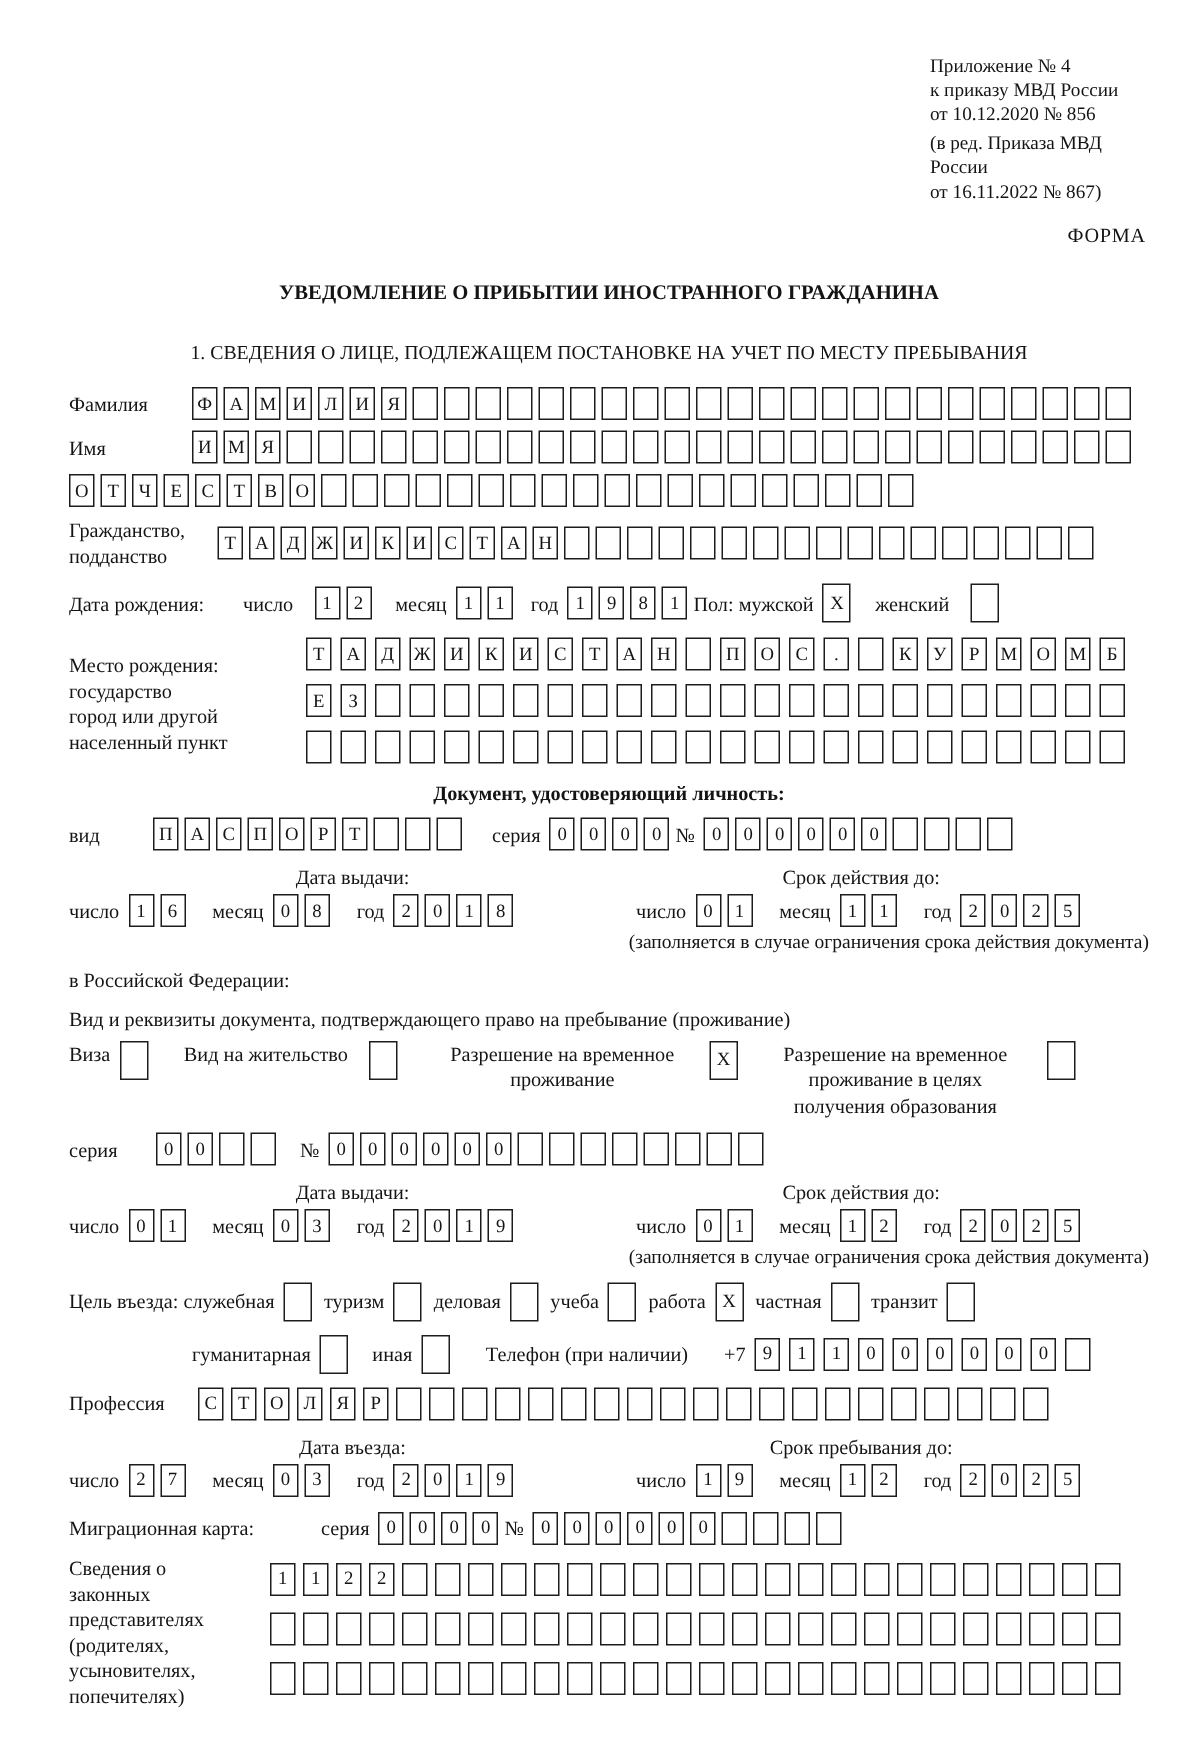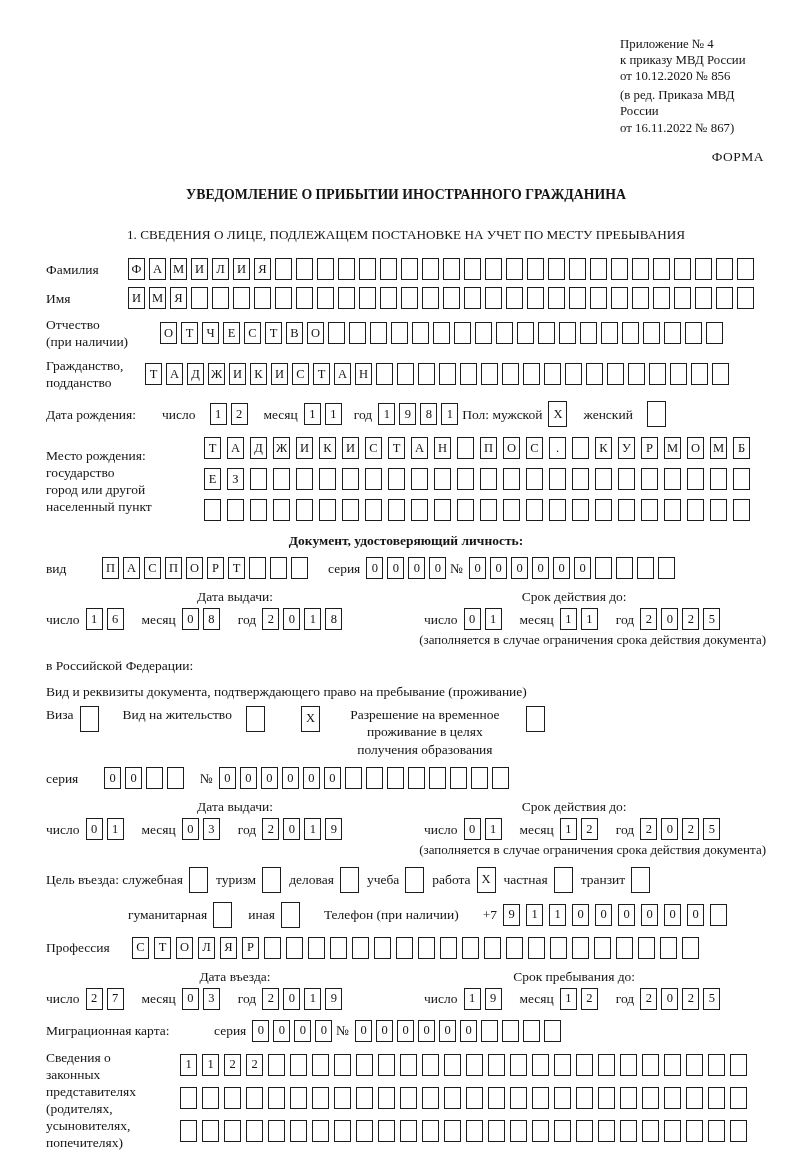--- a/index.html
+++ b/index.html
@@ -129,24 +129,20 @@
         <span class="cell"></span>
         <span class="cell"></span>
         <span class="cell"></span>
         <span class="cell"></span>
         <span class="cell"></span>
         <span class="cell"></span>
       </div>
   </div>
 
   <div class="row">
-    <div class="lbl" style="width:114px">
-      <div>Отчество</div>
-      <div>(при наличии)</div>
-    </div>
     <div class="cells">
         <span class="cell">О</span>
         <span class="cell">Т</span>
         <span class="cell">Ч</span>
         <span class="cell">Е</span>
         <span class="cell">С</span>
         <span class="cell">Т</span>
         <span class="cell">В</span>
         <span class="cell">О</span>
         <span class="cell"></span>
@@ -418,20 +414,21 @@
   <div class="cbrow">
     <span class="sm mr6">Виза</span>
     <span class="cells cb">
         <span class="cell"></span>
       </span>
     <span class="sm ml24 mr6">Вид на жительство</span>
     <span class="cells cb ml8">
         <span class="cell"></span>
       </span>
     <div class="mli ml24">
+      <div class="txt" style="width:172px">Разрешение на временное проживание</div>
       <span class="cells cb ml12">
           <span class="cell">X</span>
         </span>
     </div>
     <div class="mli ml16">
       <div class="txt" style="width:178px">Разрешение на временное проживание в целях получения образования</div>
       <span class="cells cb ml12">
           <span class="cell"></span>
         </span>
     </div>

